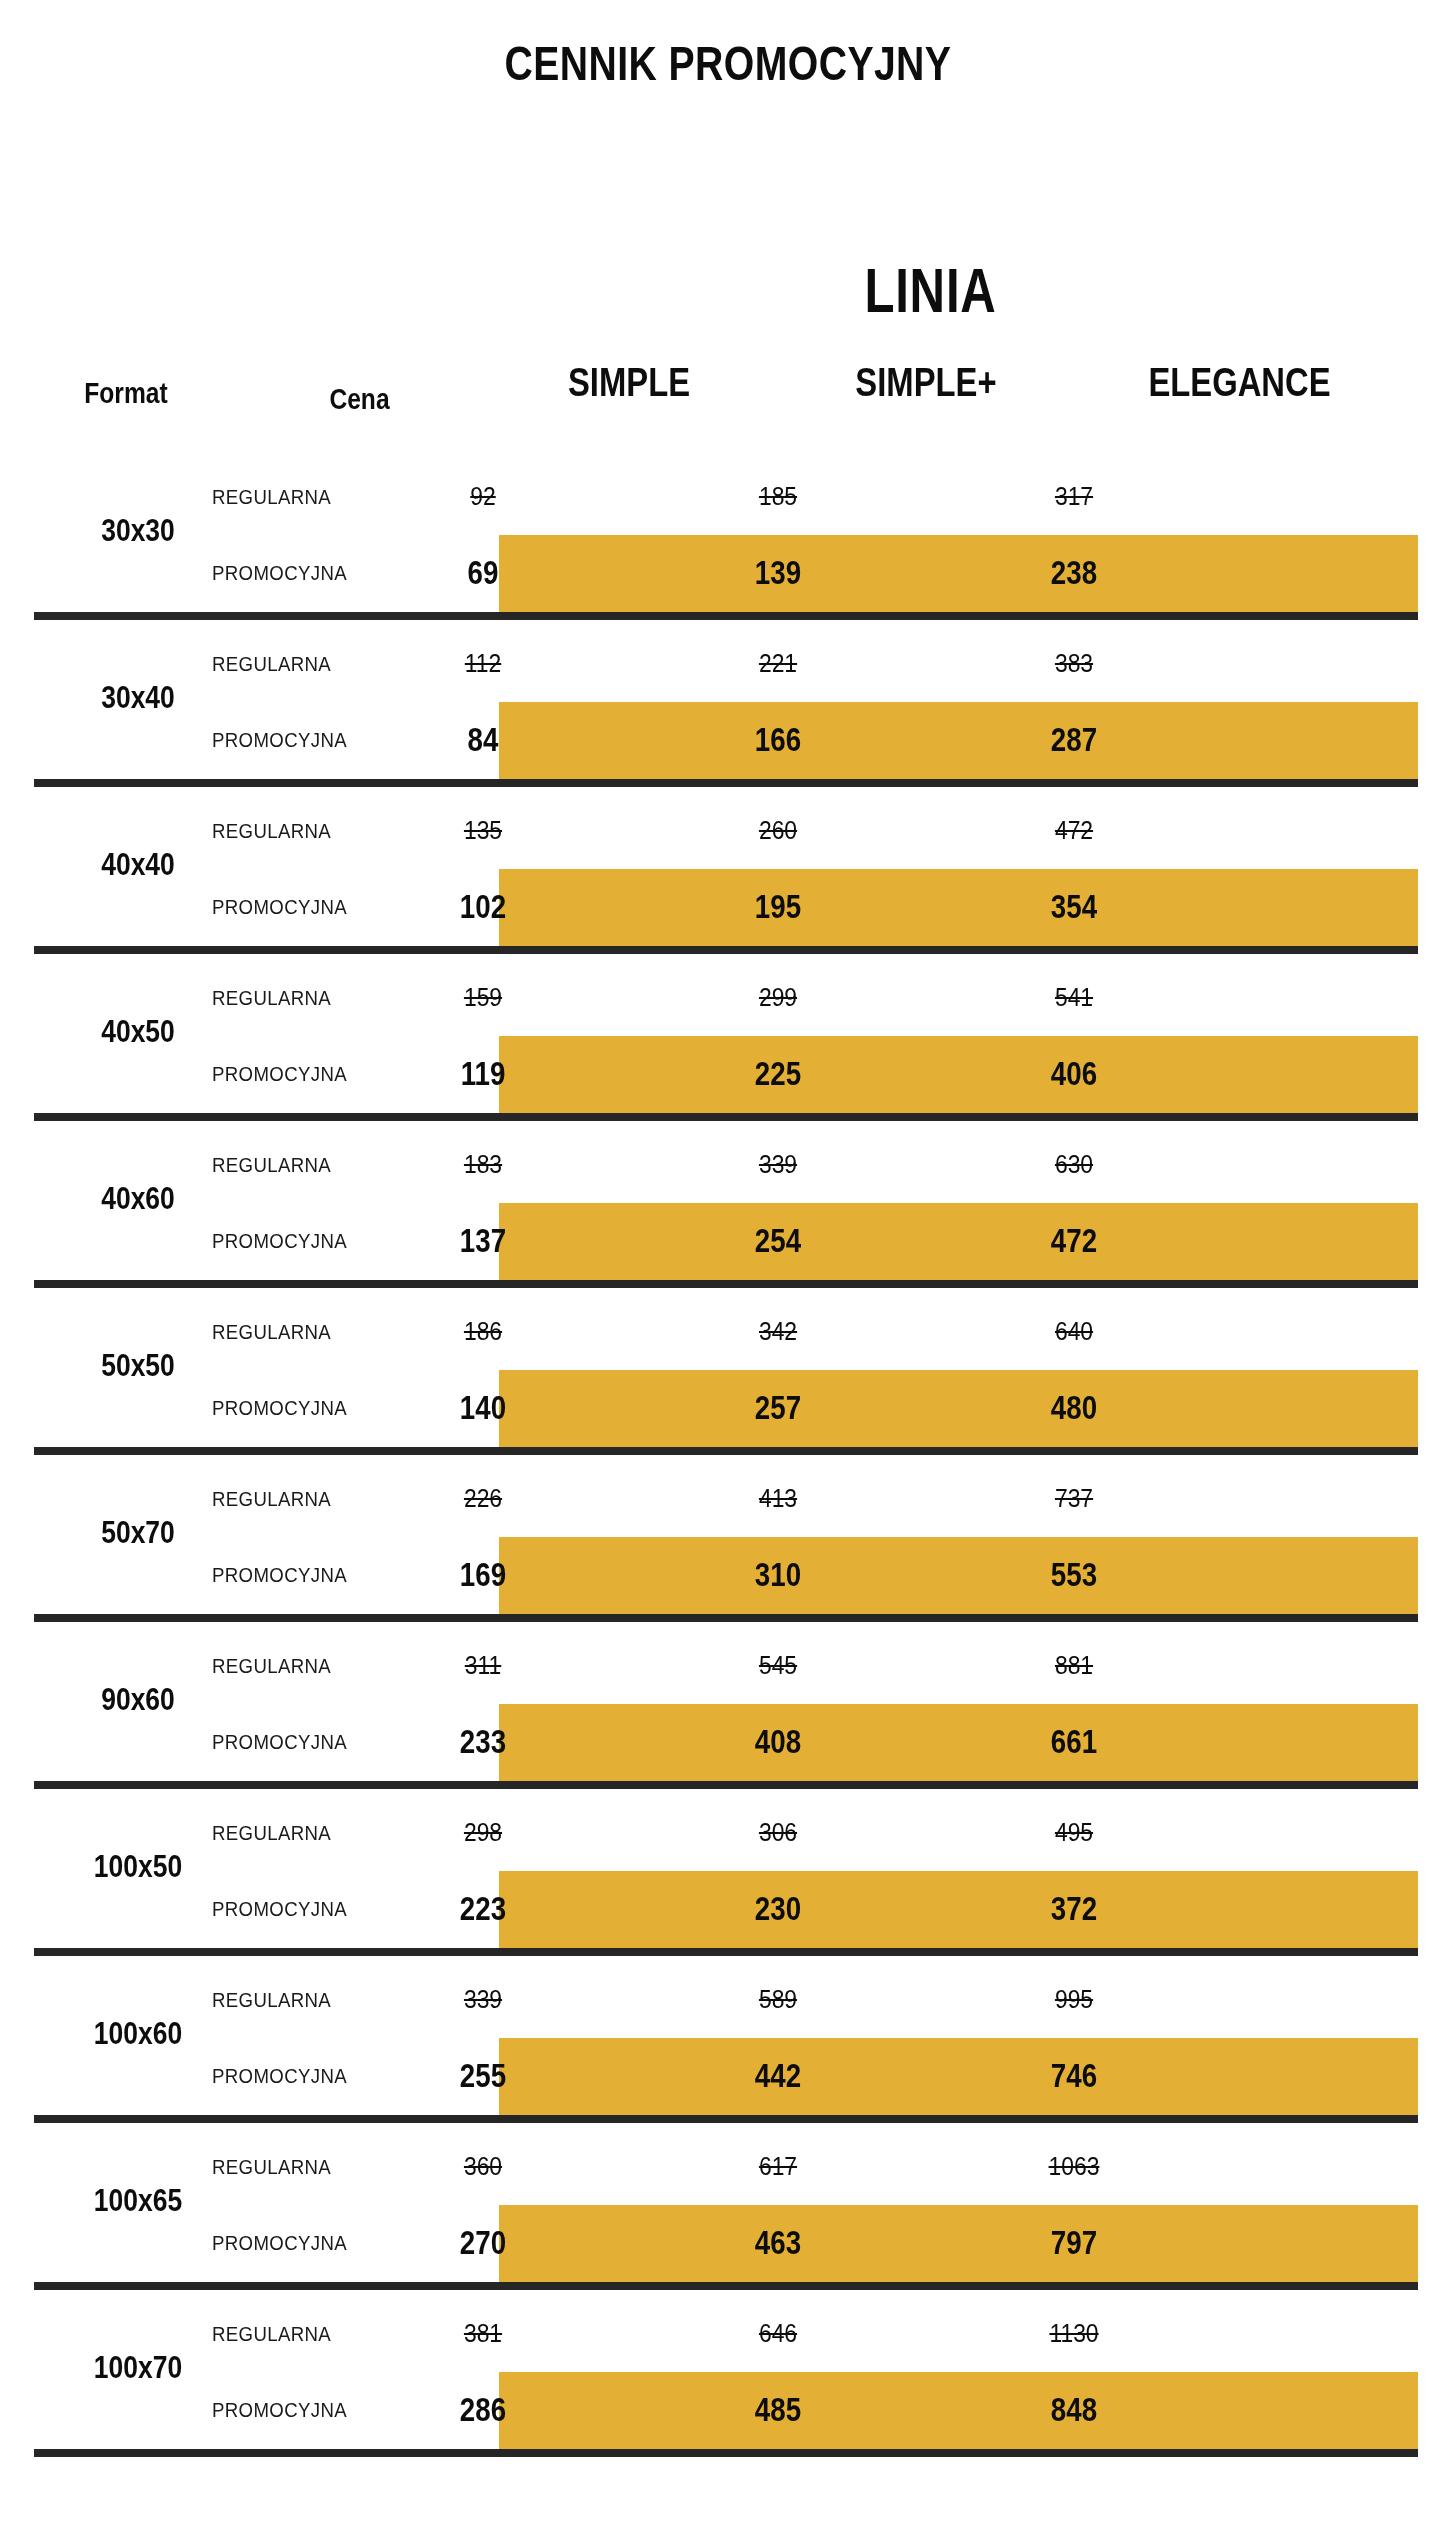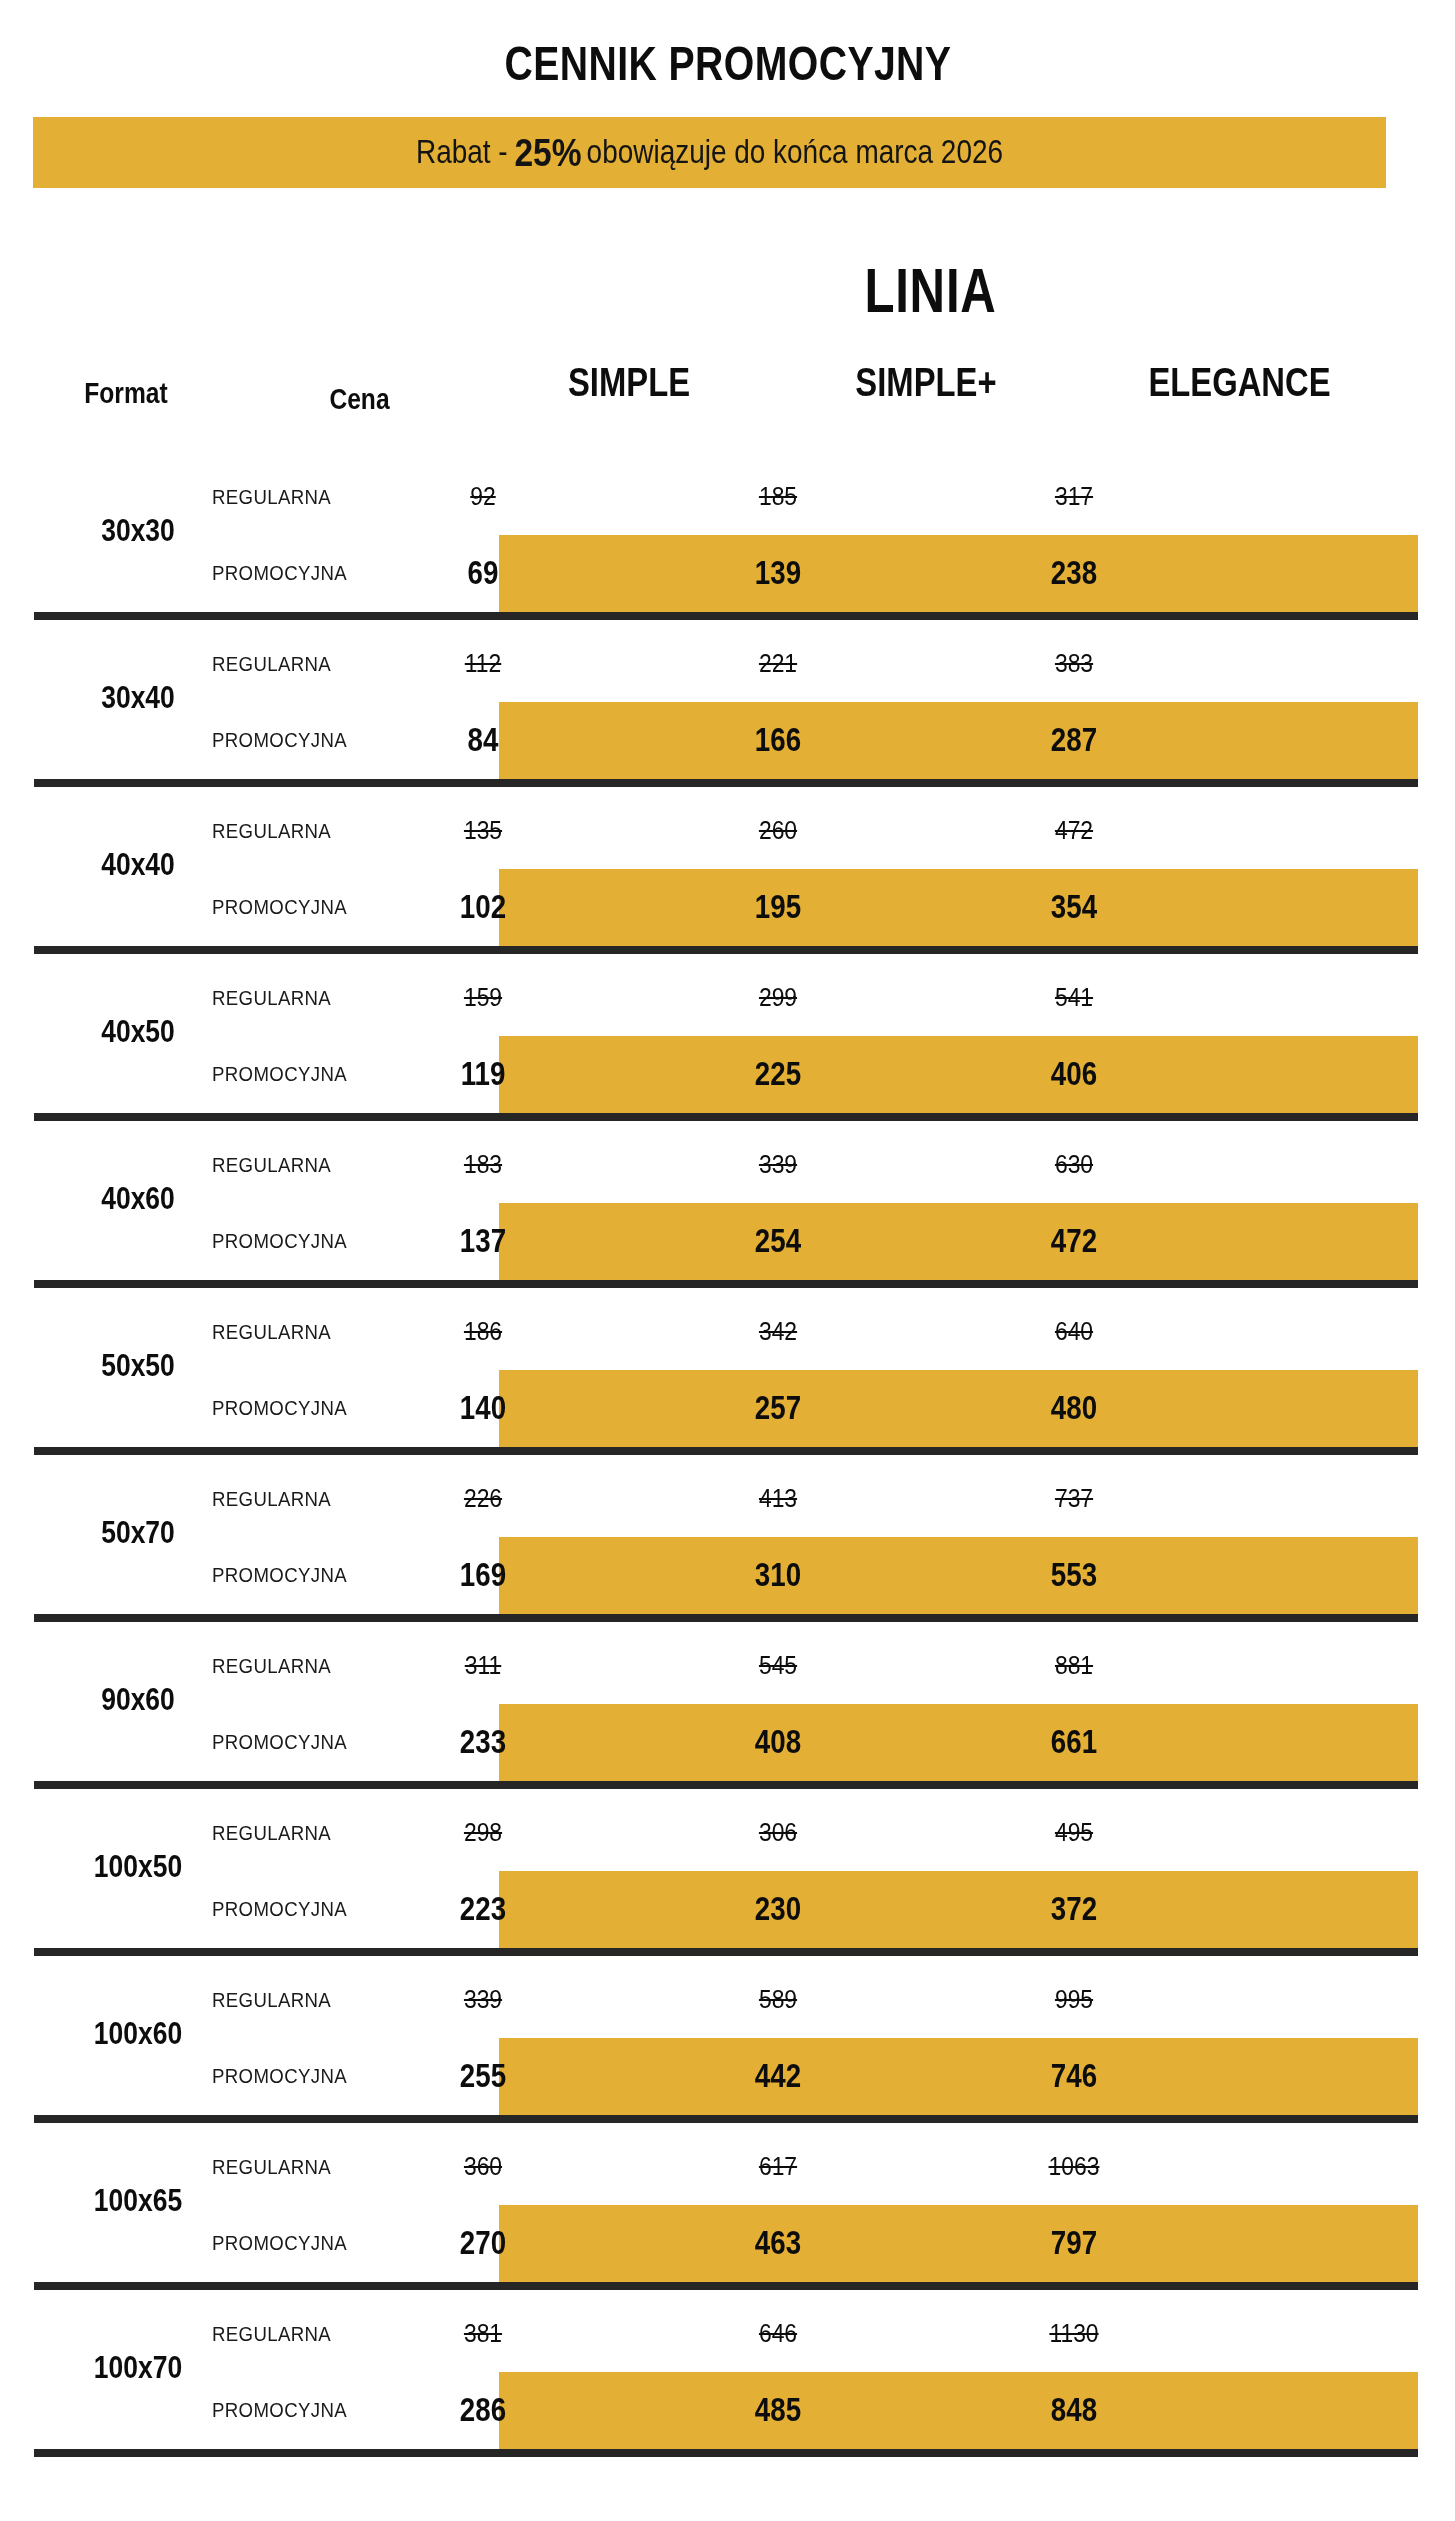--- a/index.html
+++ b/index.html
@@ -228,27 +228,20 @@
     transform-origin: 50% 50%;
   }
 </style>
 </head>
 <body>
 
 <div class="page">
 
   <div class="title">CENNIK PROMOCYJNY</div>
 
-  <div class="promo-banner">
-    <div class="promo-text">
-      <span class="pre">Rabat -</span>
-      <span class="pct">25%</span>
-      <span class="post">obowiązuje do końca marca 2026</span>
-    </div>
-  </div>
 
   <div class="linia">LINIA</div>
 
   <div class="col-head head-format">Format</div>
   <div class="col-head head-cena">Cena</div>
   <div class="col-head head-simple">SIMPLE</div>
   <div class="col-head head-simple-plus">SIMPLE+</div>
   <div class="col-head head-elegance">ELEGANCE</div>
 
   <div class="table-body" id="table-body">

